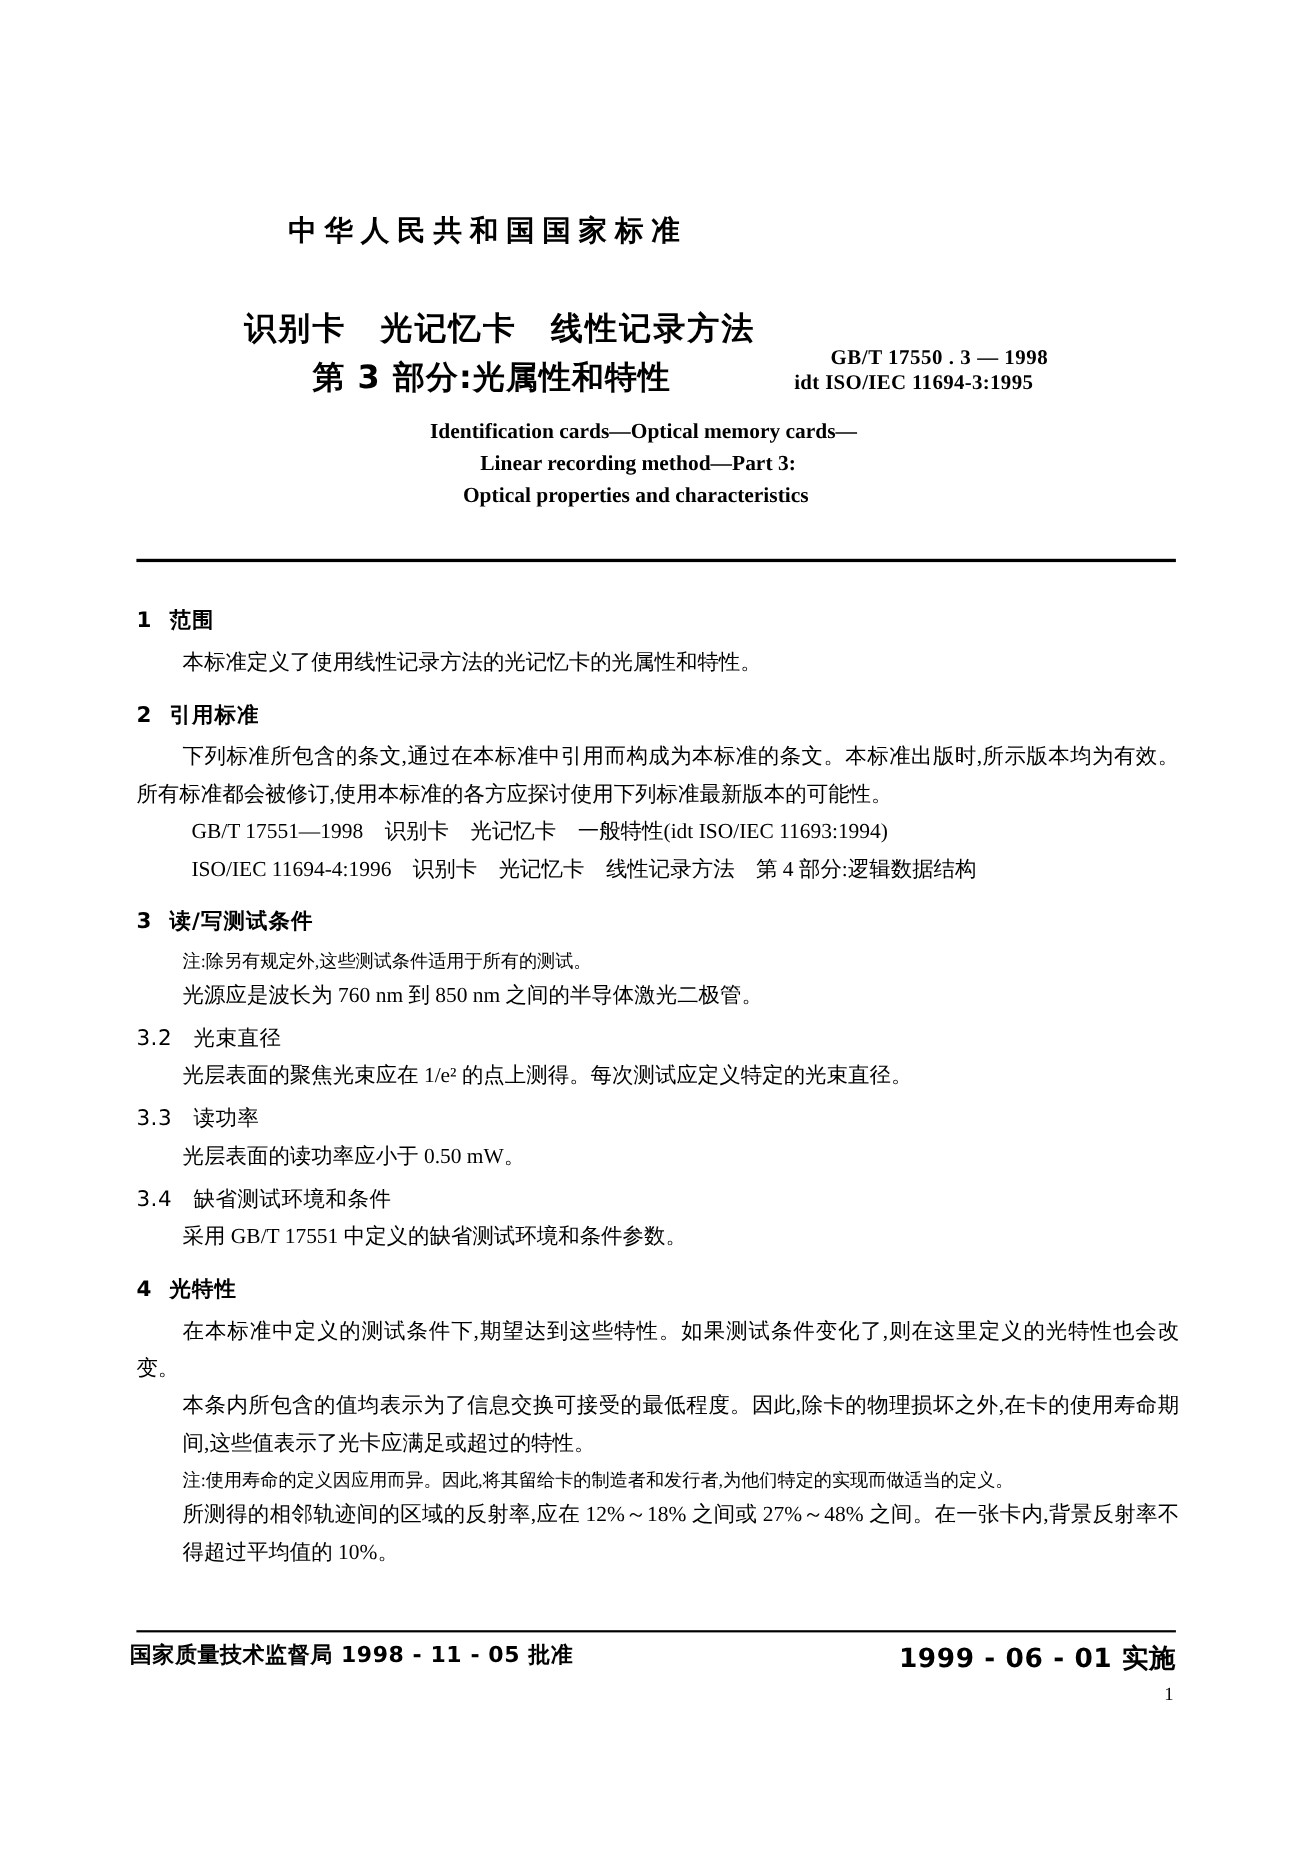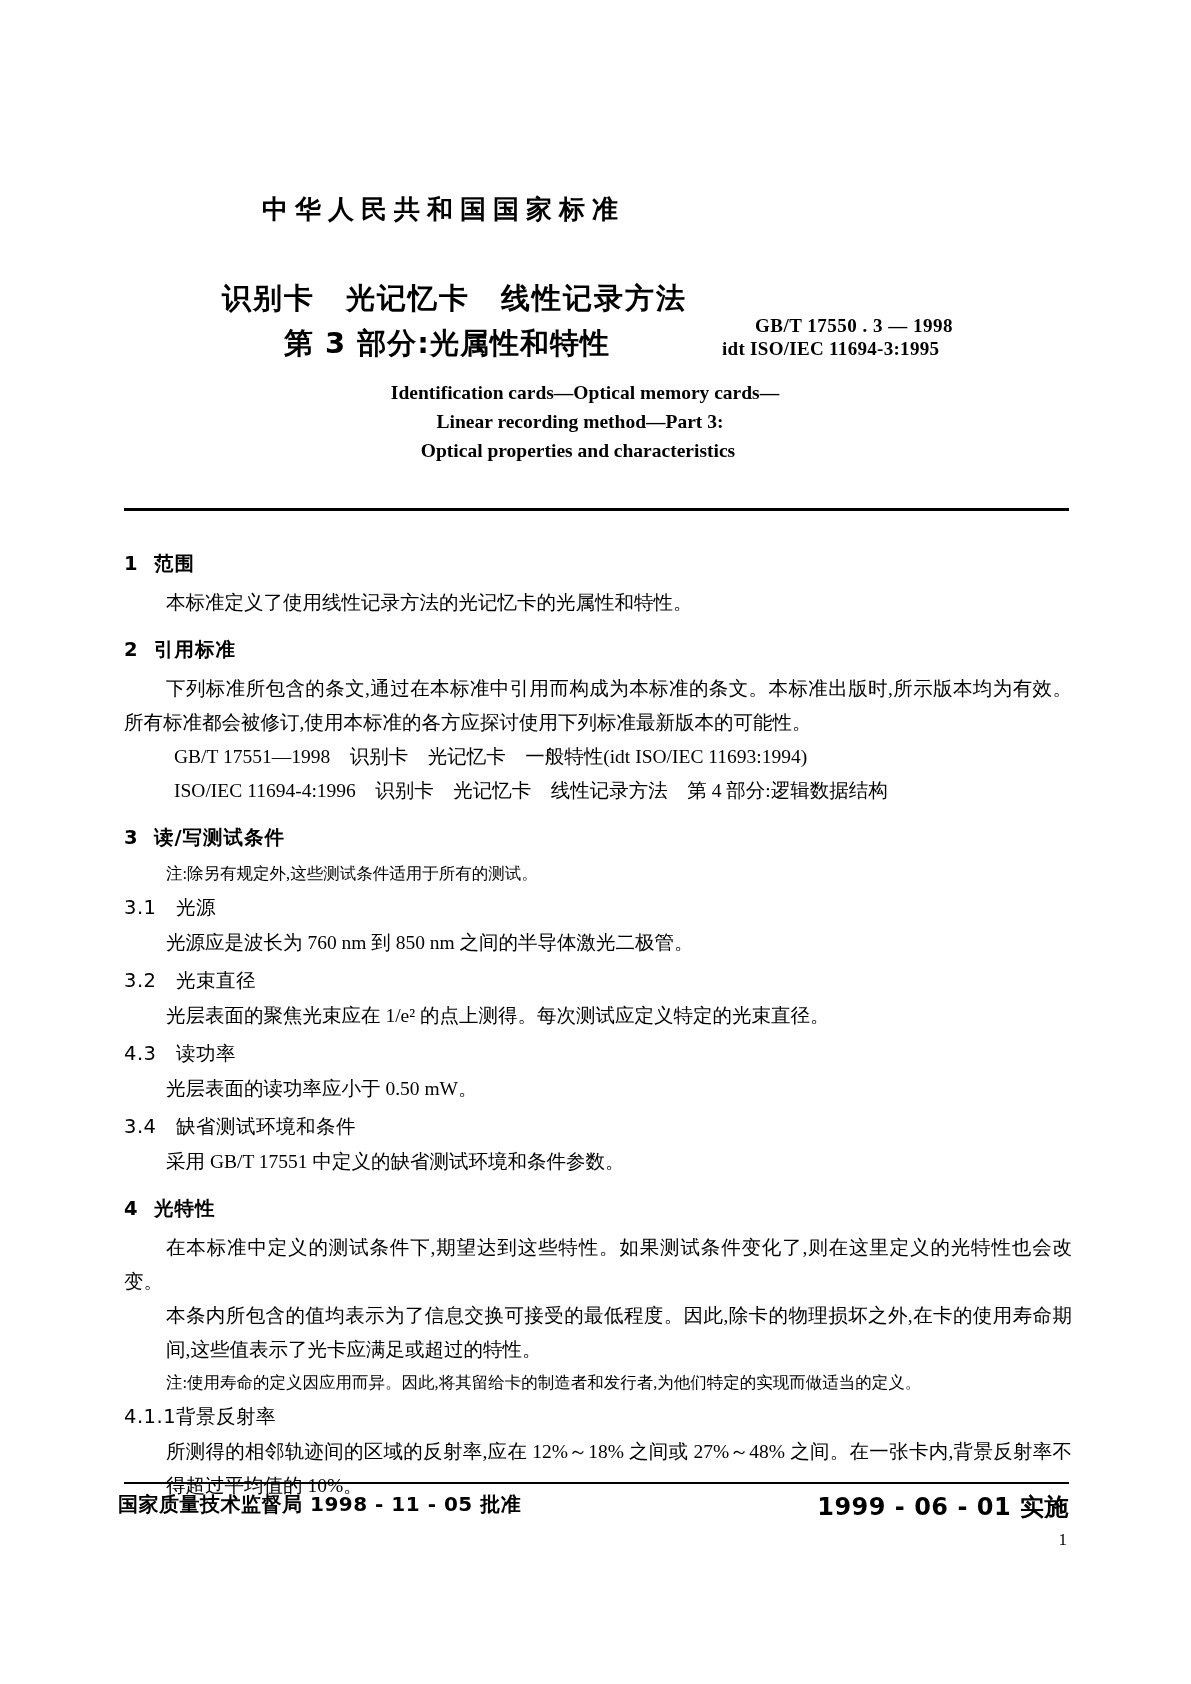--- a/index.html
+++ b/index.html
@@ -203,51 +203,45 @@
     </div>
     <p class="p">下列标准所包含的条文,通过在本标准中引用而构成为本标准的条文。本标准出版时,所示版本均为有效。所有标准都会被修订,使用本标准的各方应探讨使用下列标准最新版本的可能性。</p>
     <div class="ref-line">GB/T 17551—1998　识别卡　光记忆卡　一般特性(idt ISO/IEC 11693:1994)</div>
     <div class="ref-line">ISO/IEC 11694-4:1996　识别卡　光记忆卡　线性记录方法　第 4 部分:逻辑数据结构</div>
 
     <div class="h2">
       <span class="num">3</span><span>读/写测试条件</span>
     </div>
     <div class="note">注:除另有规定外,这些测试条件适用于所有的测试。</div>
 
-    <div class="h3">
-      <span class="num">3.1</span><span>光源</span>
-    </div>
     <div class="p-ind">光源应是波长为 760 nm 到 850 nm 之间的半导体激光二极管。</div>
 
     <div class="h3">
       <span class="num">3.2</span><span>光束直径</span>
     </div>
     <div class="p-ind">光层表面的聚焦光束应在 1/e² 的点上测得。每次测试应定义特定的光束直径。</div>
 
     <div class="h3">
-      <span class="num">4.3</span><span>读功率</span>
+      <span class="num">3.3</span><span>读功率</span>
     </div>
     <div class="p-ind">光层表面的读功率应小于 0.50 mW。</div>
 
     <div class="h3">
       <span class="num">3.4</span><span>缺省测试环境和条件</span>
     </div>
     <div class="p-ind">采用 GB/T 17551 中定义的缺省测试环境和条件参数。</div>
 
     <div class="h2">
       <span class="num">4</span><span>光特性</span>
     </div>
     <p class="p">在本标准中定义的测试条件下,期望达到这些特性。如果测试条件变化了,则在这里定义的光特性也会改变。</p>
 
     <div class="p-ind">本条内所包含的值均表示为了信息交换可接受的最低程度。因此,除卡的物理损坏之外,在卡的使用寿命期间,这些值表示了光卡应满足或超过的特性。</div>
     <div class="note">注:使用寿命的定义因应用而异。因此,将其留给卡的制造者和发行者,为他们特定的实现而做适当的定义。</div>
 
-    <div class="h3">
-      <span class="num">4.1.1</span><span>背景反射率</span>
-    </div>
     <div class="p-ind">所测得的相邻轨迹间的区域的反射率,应在 12%～18% 之间或 27%～48% 之间。在一张卡内,背景反射率不得超过平均值的 10%。</div>
 
   </div>
 
   <div class="footer-rule"></div>
   <div class="footer-left">国家质量技术监督局 1998 - 11 - 05 批准</div>
   <div class="footer-right">1999 - 06 - 01 实施</div>
   <div class="page-num">1</div>
 
 </div>

